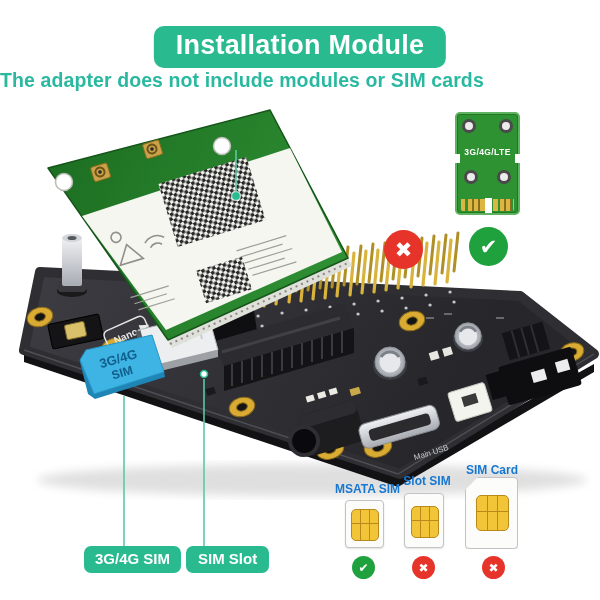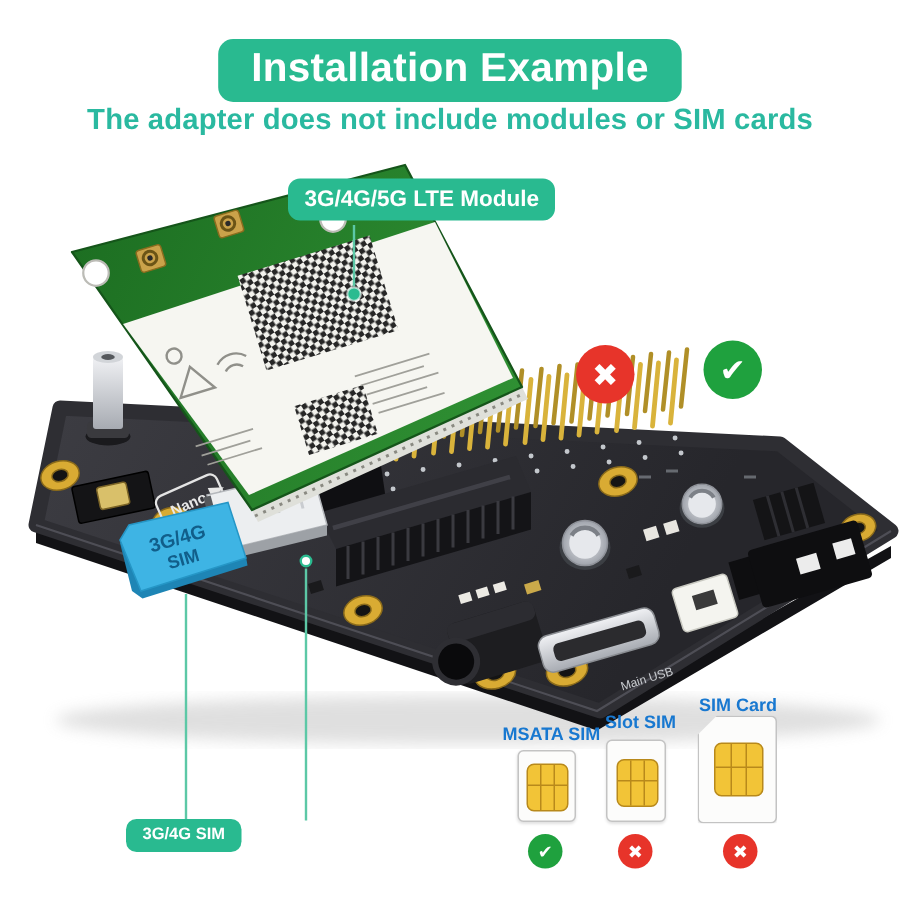--- a/index.html
+++ b/index.html
@@ -7,30 +7,30 @@
     position:relative;width:600px;height:600px;background:#ffffff;overflow:hidden;
     font-family:"Liberation Sans","DejaVu Sans",sans-serif;
   }
   
   .banner{
     position:absolute;top:26px;left:50%;transform:translateX(-50%);
     background:#29ba90;color:#ffffff;font-size:27px;font-weight:bold;
     padding:4px 22px 7px;border-radius:10px;white-space:nowrap;letter-spacing:.2px;
   }
   .subtitle{
-    position:absolute;top:69px;left:0;width:100%;text-align:center;
+    position:absolute;top:69px;left:0;width:100%;text-align:left;
     color:#2ab9a0;font-size:19.5px;font-weight:bold;letter-spacing:.1px;
   }
   
   .chip{
     position:absolute;background:#29ba90;color:#fff;font-weight:bold;
     border-radius:8px;white-space:nowrap;text-align:center;
   }
   .chip.module{left:192px;top:119px;font-size:15px;padding:5px 11px 6px;}
-  .chip.sim{left:84px;top:546px;font-size:11px;padding:4px 11px 6px;border-radius:7px;}
+  .chip.sim{left:84px;top:546px;font-size:15px;padding:4px 11px 6px;border-radius:7px;}
   .chip.slot{left:186px;top:546px;font-size:15px;padding:4px 12px 6px;border-radius:7px;}
   
   .pcb-card{
     position:absolute;background:#2e9132;border:2px solid #5db360;border-radius:5px;
     box-shadow:inset 0 0 0 1px #23771f;
   }
   .pcb-card .hole{
     position:absolute;width:8px;height:8px;border-radius:50%;
     background:#ececec;border:3px solid #4a4a4a;
   }
@@ -299,26 +299,37 @@
 
     <g stroke="#5cc8a6" stroke-width="1.6">
       <path d="M236 150 V191"></path>
       <circle cx="236" cy="196" r="4.5" fill="#2bbb90" stroke="rgba(255,255,255,.6)" stroke-width="1.5"></circle>
       <path d="M124 396 V547"></path>
       <circle cx="204" cy="374" r="3.5" fill="#ffffff" stroke="#2bbb90" stroke-width="1.6"></circle>
       <path d="M204 379 V547"></path>
     </g>
   </svg>
 
-  <div class="banner">Installation Example</div>
+  <div class="banner">Installation Module</div>
   <div class="subtitle">The adapter does not include modules or SIM cards</div>
 
-  <div class="chip module">3G/4G/5G LTE Module</div>
   <div class="chip sim">3G/4G SIM</div>
-
+  <div class="chip slot">SIM Slot</div>
+
+  <div class="pcb-card" style="left:455px;top:112px;width:61px;height:99px">
+    <span class="hole" style="left:5px;top:5px"></span>
+    <span class="hole" style="right:5px;top:5px"></span>
+    <span class="hole" style="left:7px;top:56px"></span>
+    <span class="hole" style="right:7px;top:56px"></span>
+    <span class="side-notch" style="left:-3px"></span>
+    <span class="side-notch" style="right:-3px"></span>
+    <span class="card-label">3G/4G/LTE</span>
+    <span class="fingers"></span>
+    <span class="key-notch" style="left:46%"></span>
+  </div>
 
   <div class="mark lg no" style="left:384px;top:230px">
     <span>✖</span>
     </div>
   <div class="mark lg ok" style="left:469px;top:227px">
     <span>✔</span>
     </div>
 
   <div class="sim-type-label" style="left:335px;top:482px">MSATA SIM</div>
   <div class="sim-type-label" style="left:397px;top:474px">Slot SIM</div>

